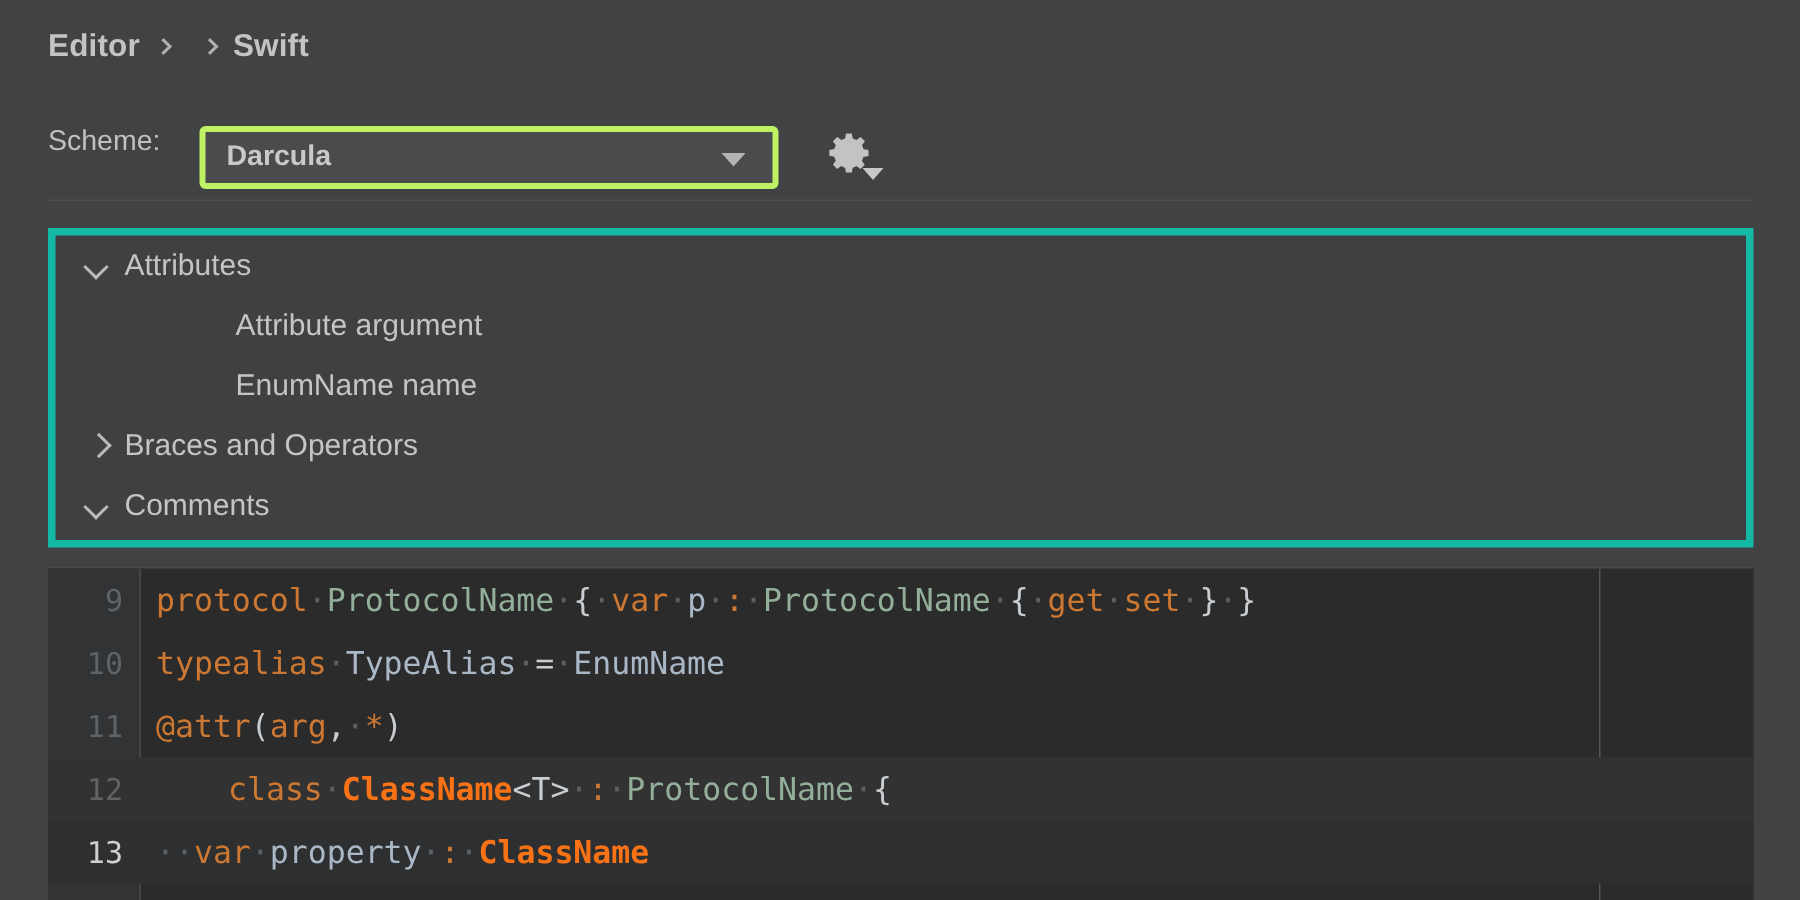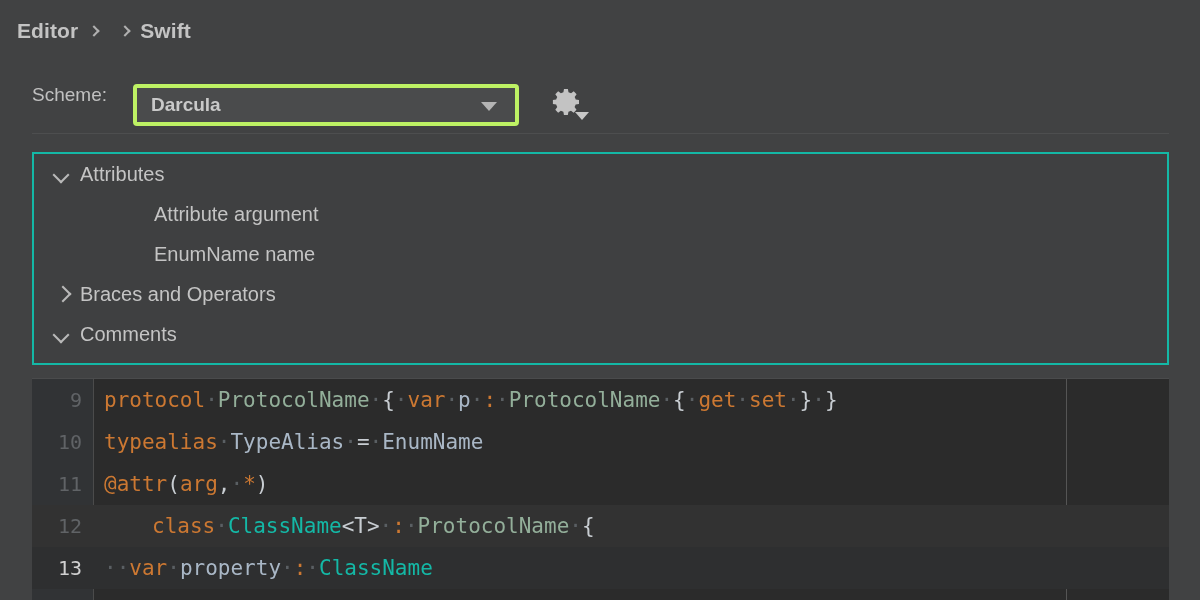--- a/index.html
+++ b/index.html
@@ -13,21 +13,21 @@
   body {
     background: #414243;
     font-family: "Liberation Sans", sans-serif;
     color: #bbbbbb;
     position: relative;
   }
 
   
   .breadcrumb {
     position: absolute;
-    left: 17px;
+    left: 32px;
     top: 16px;
     display: flex;
     align-items: center;
     height: 30px;
     font-size: 21px;
     font-weight: bold;
     color: #c3c3c3;
     letter-spacing: .1px;
   }
   .crumb { white-space: nowrap; }
@@ -120,21 +120,21 @@
     background: #4d4e4f;
   }
 
   
   .tree-panel {
     position: absolute;
     left: 32px;
     top: 152px;
     width: 1137px;
     height: 213px;
-    border: 2px solid #14b8a6;
+    border: 5px solid #14b8a6;
     background: #3f4041;
     overflow: hidden;
   }
   .tree-row {
     height: 40px;
     display: flex;
     align-items: center;
     padding-left: 12px;
     font-size: 20px;
     color: #c4c4c4;
@@ -226,21 +226,21 @@
   .ctext {
     margin-left: 72px;
     white-space: pre;
     position: relative;
     z-index: 2;
   }
 
   
   .t-kw   { color: #cc7832; }
   .t-type { color: #93af9a; }
-  .t-cls  { color: #14b8a6; }
+  .t-cls  { color: #f97316; font-weight: bold; }
   .t-pln  { color: #a9b7c6; }
   .t-op   { color: #cc7832; }
   .t-punc { color: #c8cdd2; }
   .t-ws   { color: #5a5f63; }
 </style>
 </head>
 <body>
 
 <div class="breadcrumb">
   <span class="crumb">Editor</span>

